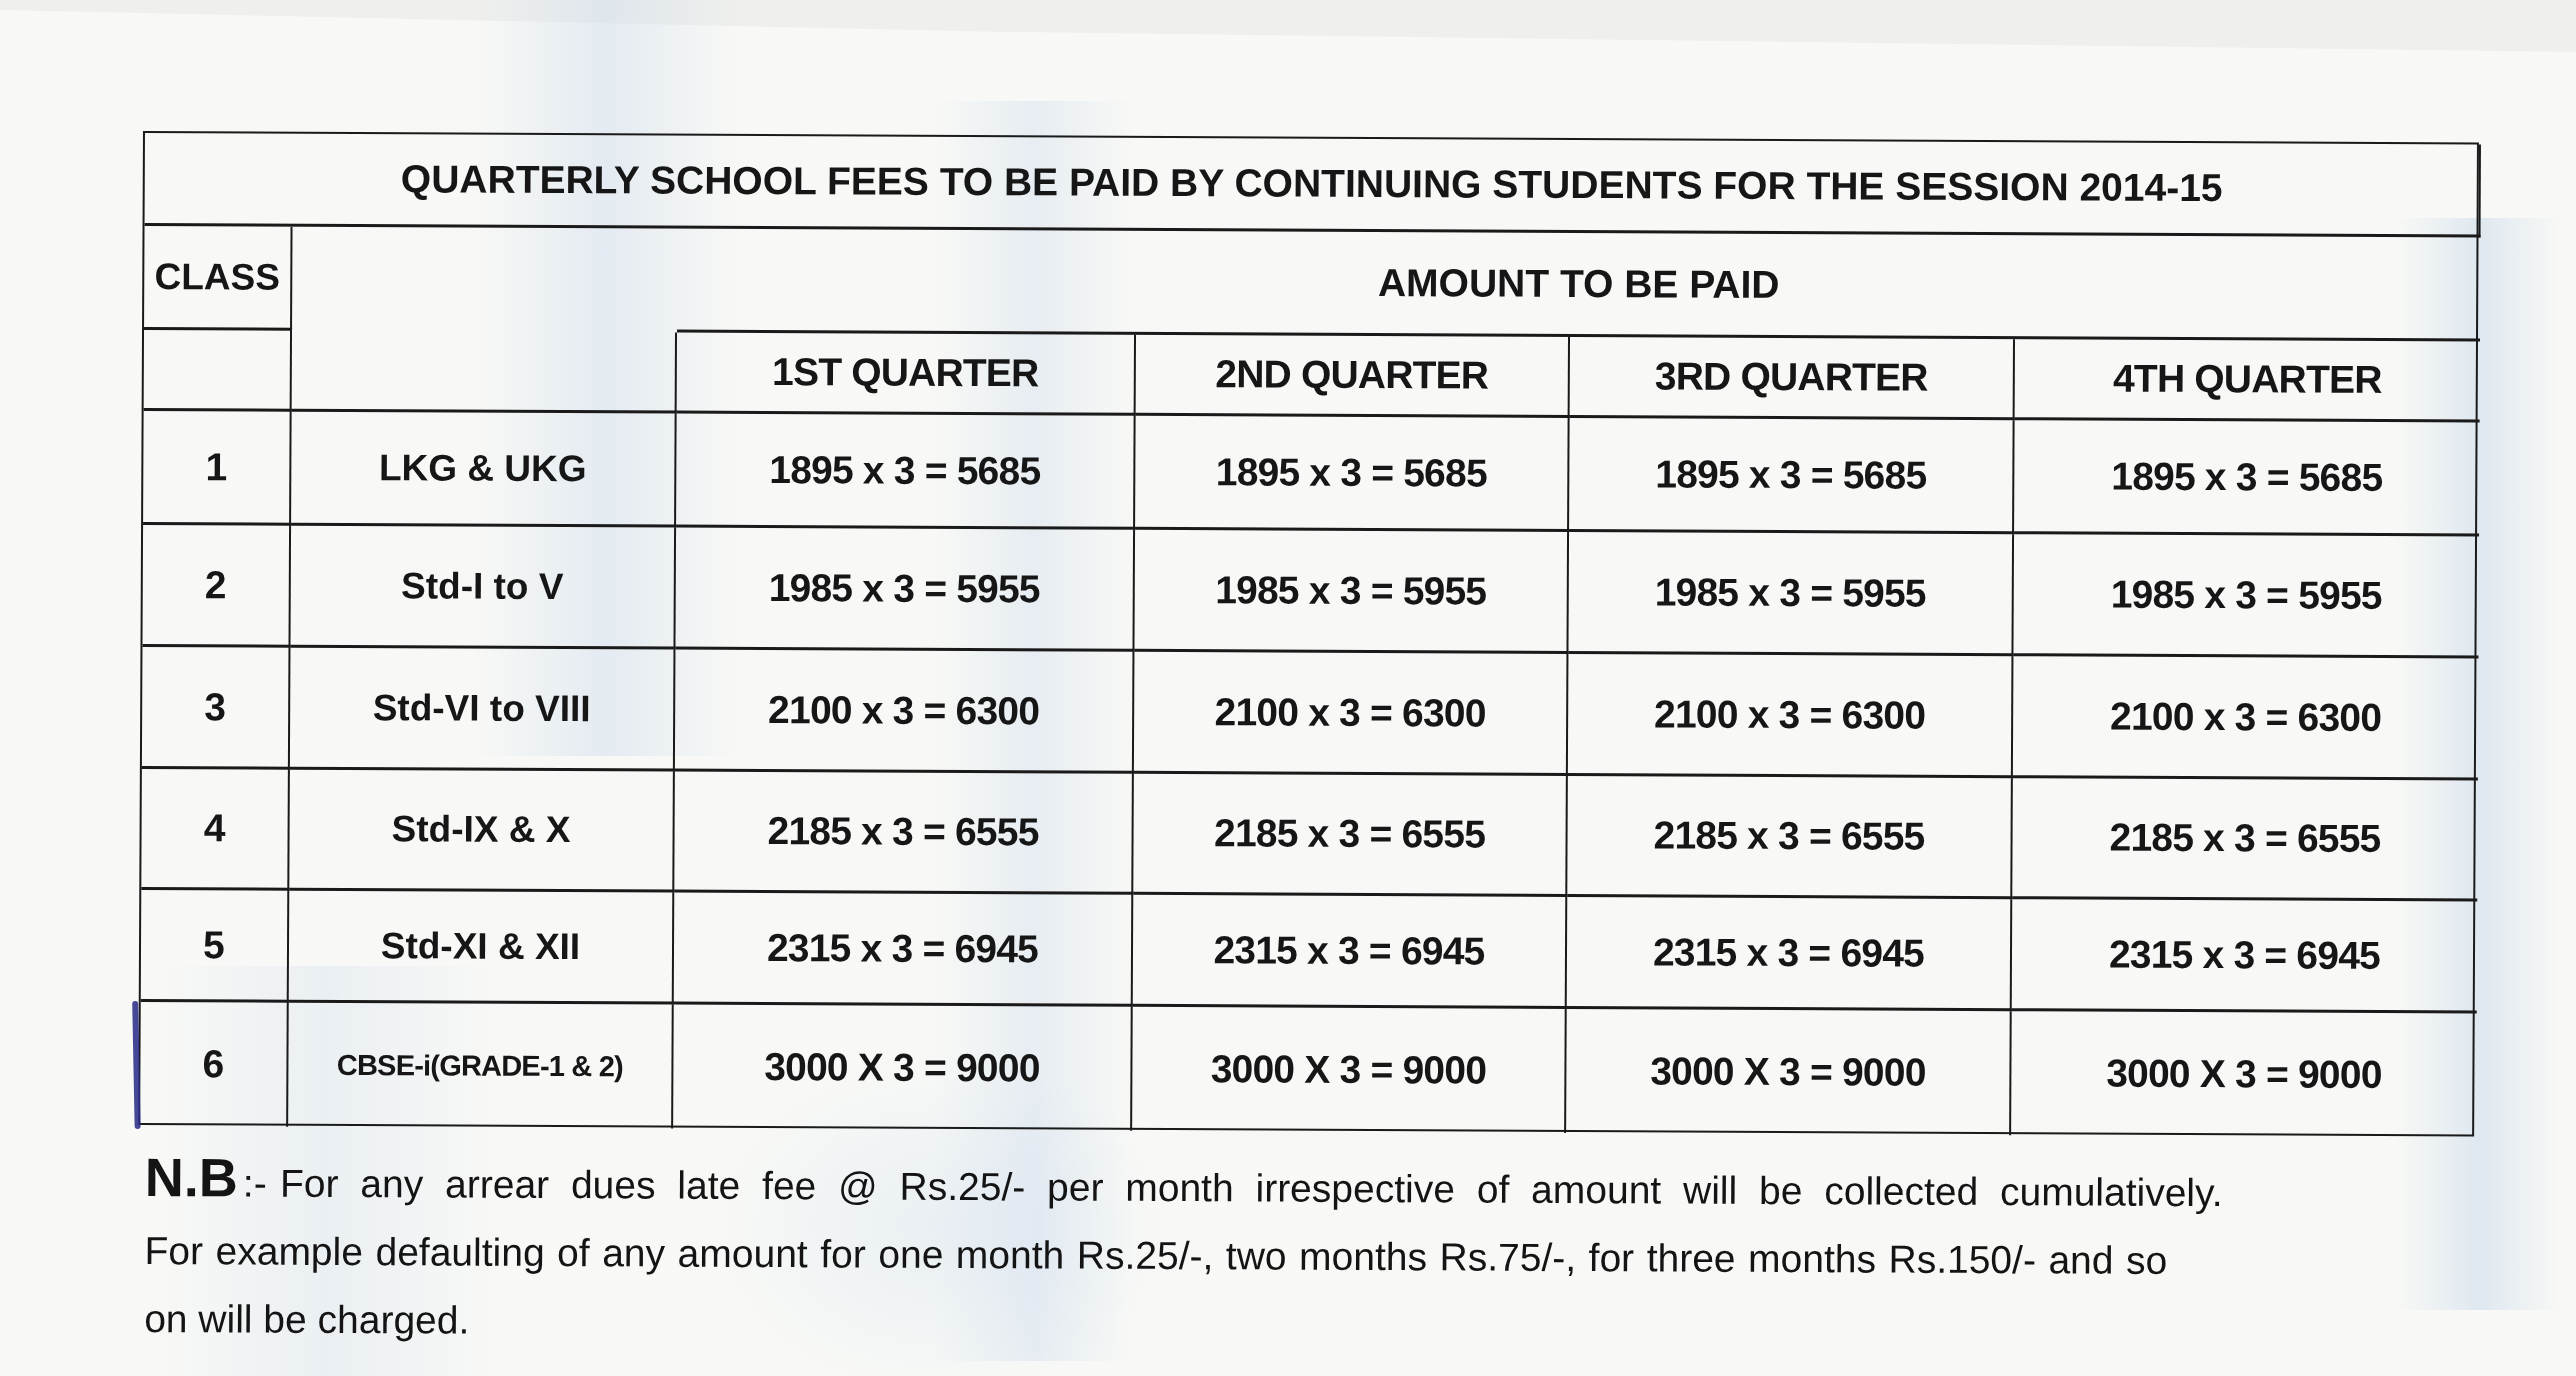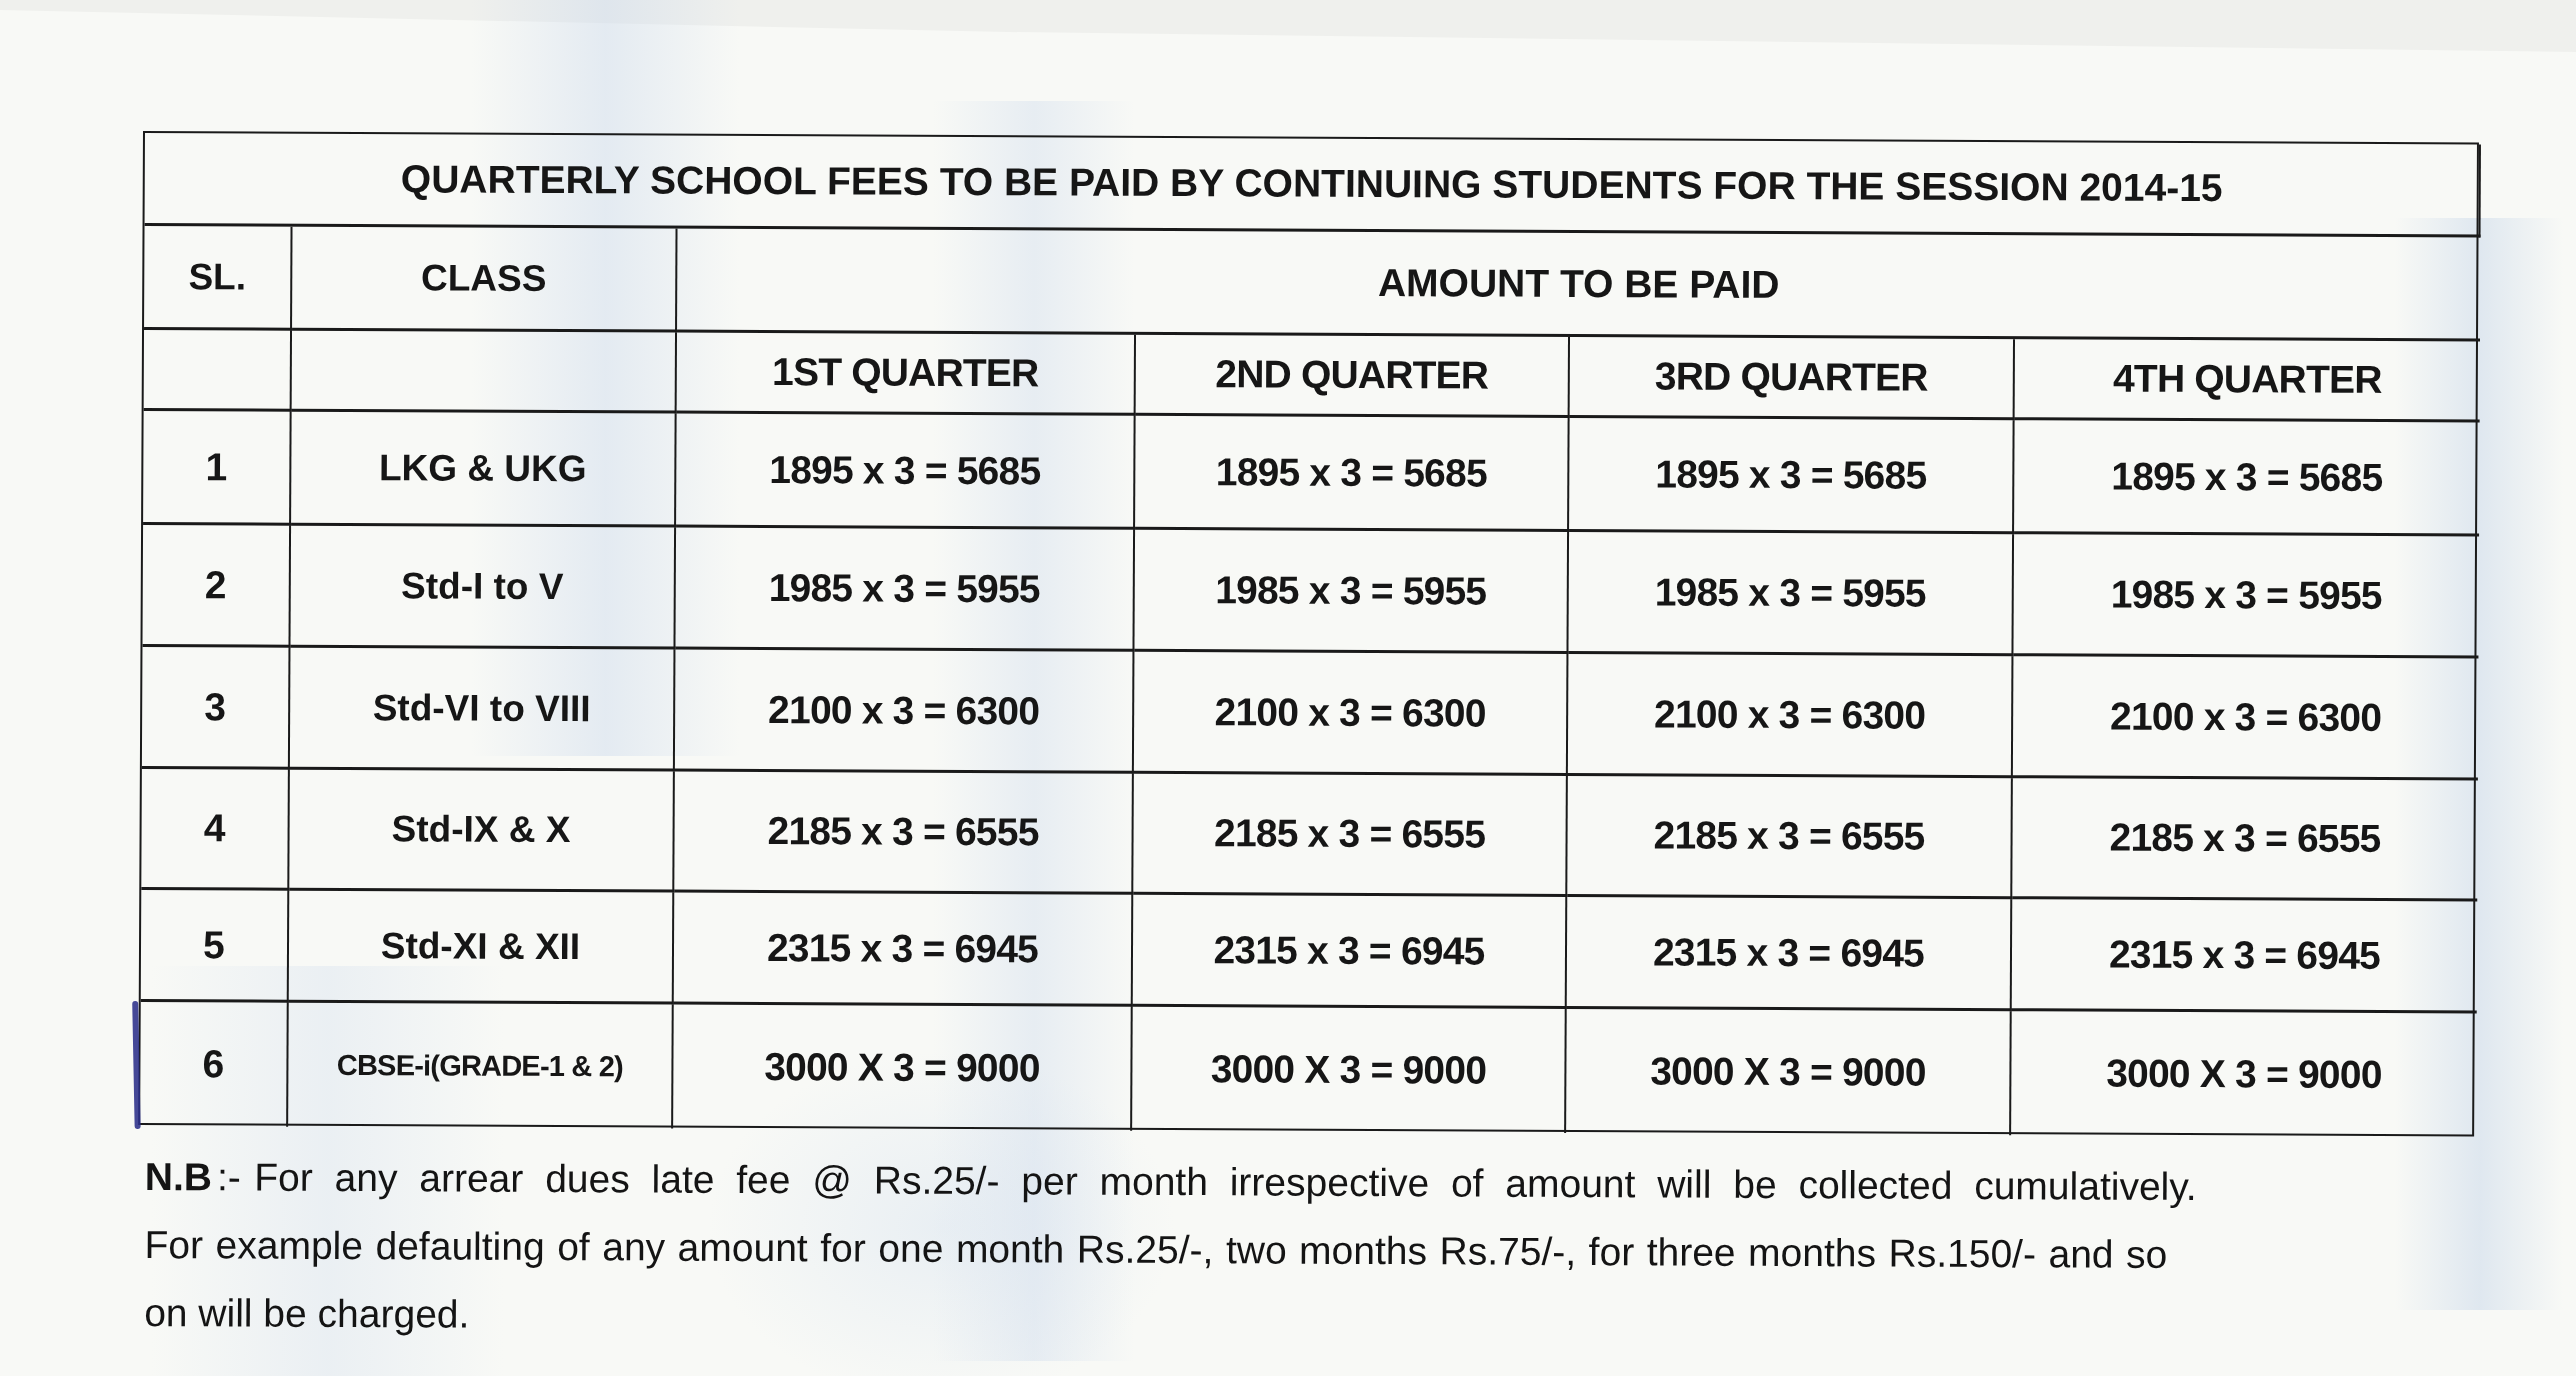--- a/index.html
+++ b/index.html
@@ -81,37 +81,36 @@
     opacity:.88;
   }
 
   .note {
     position:absolute; left:150px; top:1143px; width:2358px;
     font-size:39px; line-height:68px; color:#141414;
   }
   .note-line { white-space:nowrap; }
   .l1 { word-spacing:11px; }
   .l2 { word-spacing:1.7px; }
-  .nb { font-weight:bold; font-size:39px;margin-top:40px; }
+  .nb { font-weight:bold; font-size:54px;margin-top:40px; }
   .sep { margin:0 13.4px 0 5px; }
 </style>
 </head>
 <body>
 
 <div class="canvas">
   <div class="paper"></div>
   <div class="washes"></div>
 
   <div class="sheet-content">
 
     <div class="fees-table">
 
       <div class="cell title-cell">QUARTERLY SCHOOL FEES TO BE PAID BY CONTINUING STUDENTS FOR THE SESSION 2014-15</div>
 
-      <div class="cell col-h">SL.</div>
       <div class="cell col-h">CLASS</div>
       <div class="cell amount-h last-col">AMOUNT TO BE PAID</div>
 
       <div class="cell"></div>
       <div class="cell"></div>
       <div class="cell quarter-h">1ST QUARTER</div>
       <div class="cell quarter-h">2ND QUARTER</div>
       <div class="cell quarter-h">3RD QUARTER</div>
       <div class="cell quarter-h last-col">4TH QUARTER</div>
 

